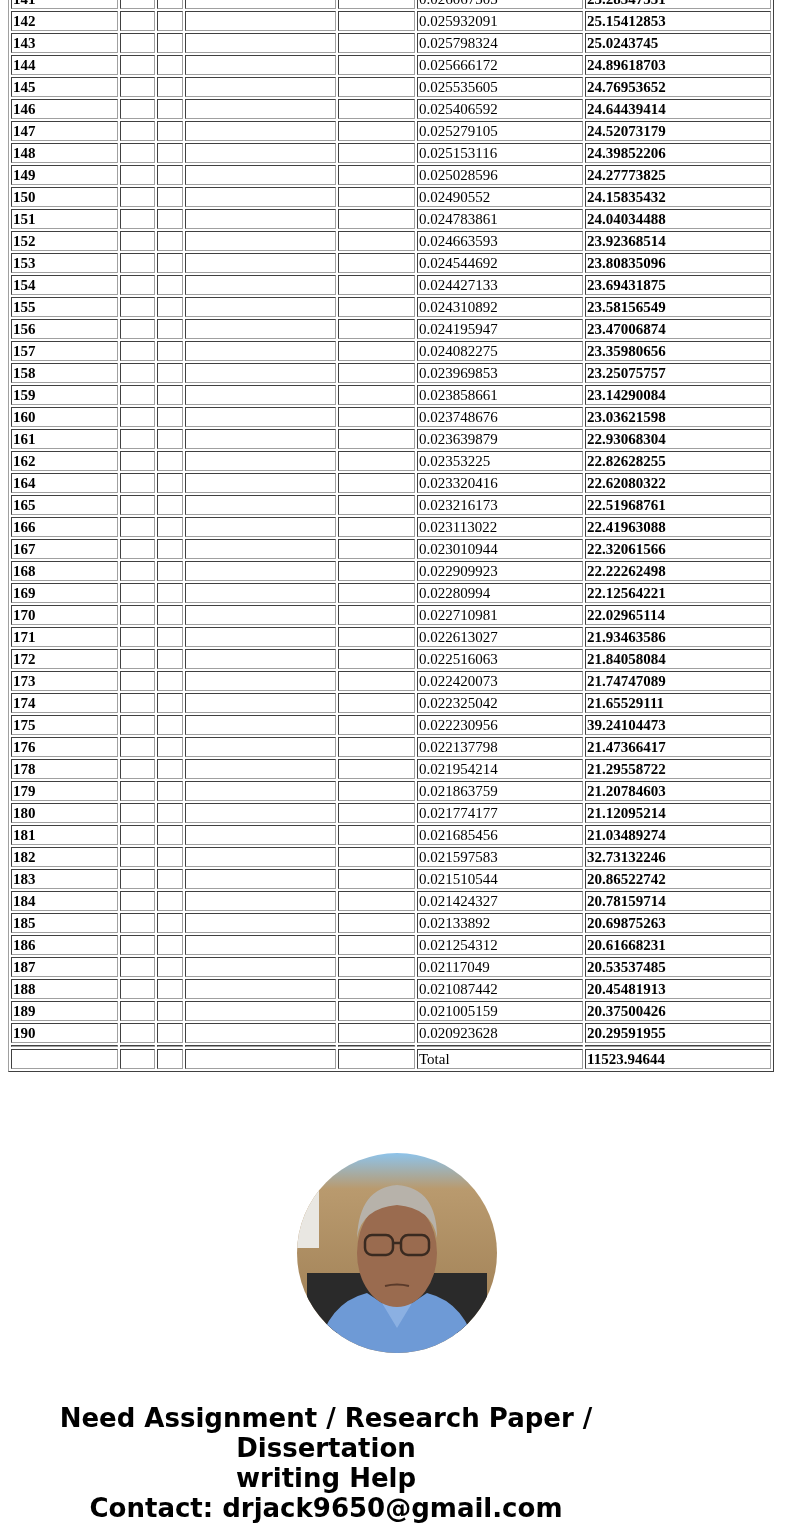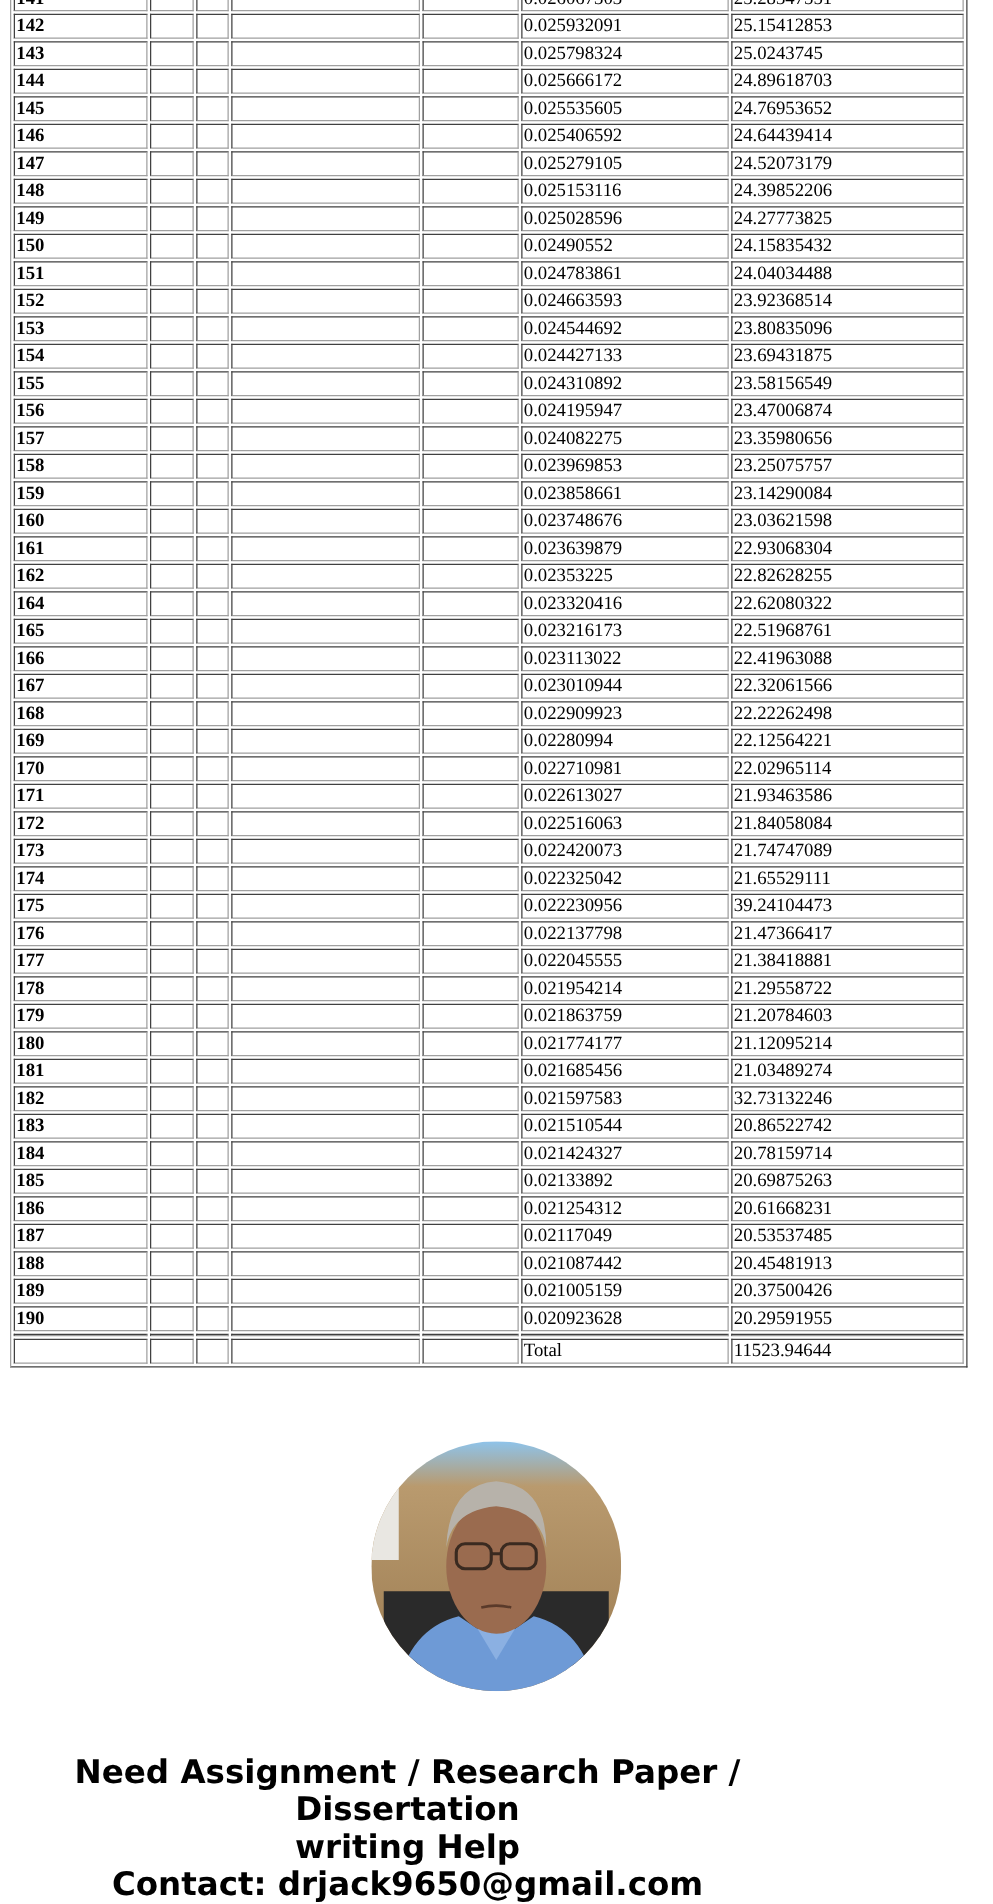--- a/index.html
+++ b/index.html
@@ -7,21 +7,21 @@
          font-family: "Liberation Serif", "DejaVu Serif", serif; color: #000; }
   .table-wrap { position: absolute; left: 8px; top: -14px; }
   table.data { border-collapse: separate; border-spacing: 2px;
                border: 1px solid #808080; border-left-color: #a0a0a0; border-top-color: #a0a0a0;
                border-right-color: #404040; border-bottom-color: #404040; }
   table.data td { border: 1px solid #404040; border-right-color: #a0a0a0; border-bottom-color: #a0a0a0;
                   border-left-color: #404040; border-top-color: #404040;
                   height: 18px; padding: 0 1px; font-size: 15px; line-height: 18px;
                   white-space: nowrap; overflow: hidden; vertical-align: middle; }
   td.c1 { width: 103px; font-weight: bold; } td.c2 { width: 31px; } td.c3 { width: 22px; }
-  td.c4 { width: 147px; } td.c5 { width: 73px; } td.c6 { width: 162px; margin-top: 46px; } td.c7 { width: 182px; }
+  td.c4 { width: 147px; } td.c5 { width: 73px; } td.c6 { width: 162px; margin-top: 46px; } td.c7 { width: 182px; font-weight: bold; }
   tr.spacer td { height: 0px; padding: 0; border-width: 1px; line-height: 0; font-size: 0; }
   .avatar { position: absolute; left: 297px; top: 1153px; width: 200px; height: 200px;
             border-radius: 50%; overflow: hidden; }
   .promo { position: absolute; left: 0; top: 1403px; width: 652px; text-align: center;
            font-family: "DejaVu Sans", sans-serif; font-weight: bold; font-size: 26px; line-height: 30px; }
   .promo div { display: block; }
 </style>
 </head>
 <body>
 
@@ -335,29 +335,20 @@
           <td class="c7">39.24104473</td>
         </tr>
         <tr>
           <td class="c1">176</td>
           <td class="c2"></td>
           <td class="c3"></td>
           <td class="c4"></td>
           <td class="c5"></td>
           <td class="c6">0.022137798</td>
           <td class="c7">21.47366417</td>
-        </tr>
-        <tr>
-          <td class="c1">177</td>
-          <td class="c2"></td>
-          <td class="c3"></td>
-          <td class="c4"></td>
-          <td class="c5"></td>
-          <td class="c6">0.022045555</td>
-          <td class="c7">21.38418881</td>
         </tr>
         <tr>
           <td class="c1">178</td>
           <td class="c2"></td>
           <td class="c3"></td>
           <td class="c4"></td>
           <td class="c5"></td>
           <td class="c6">0.021954214</td>
           <td class="c7">21.29558722</td>
         </tr>

